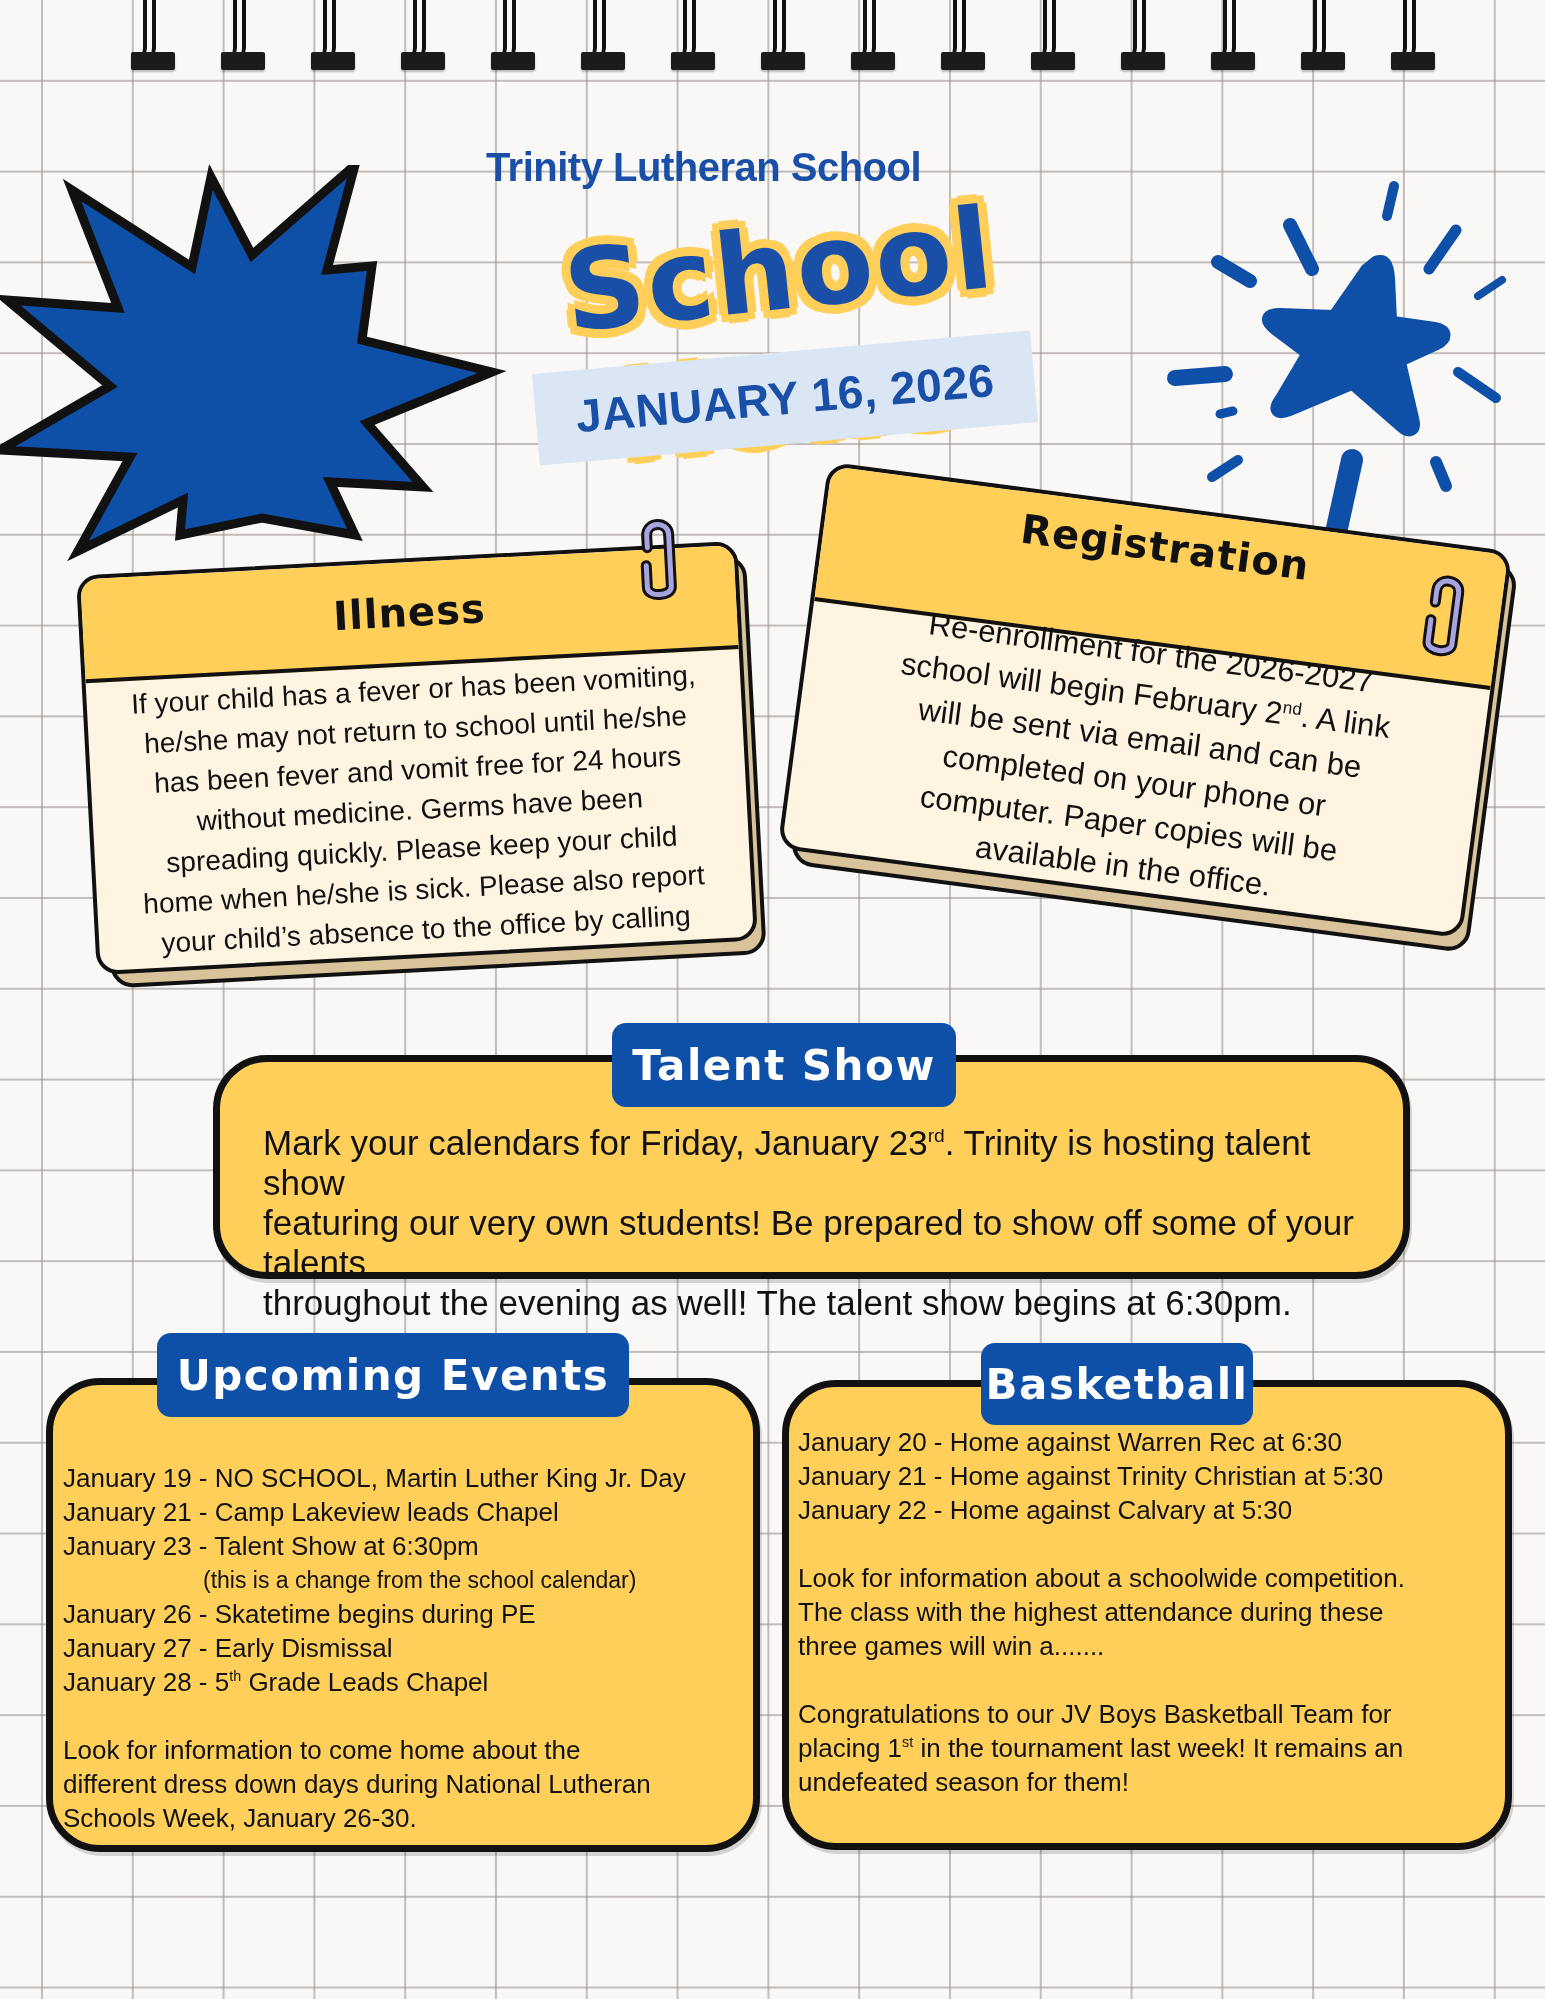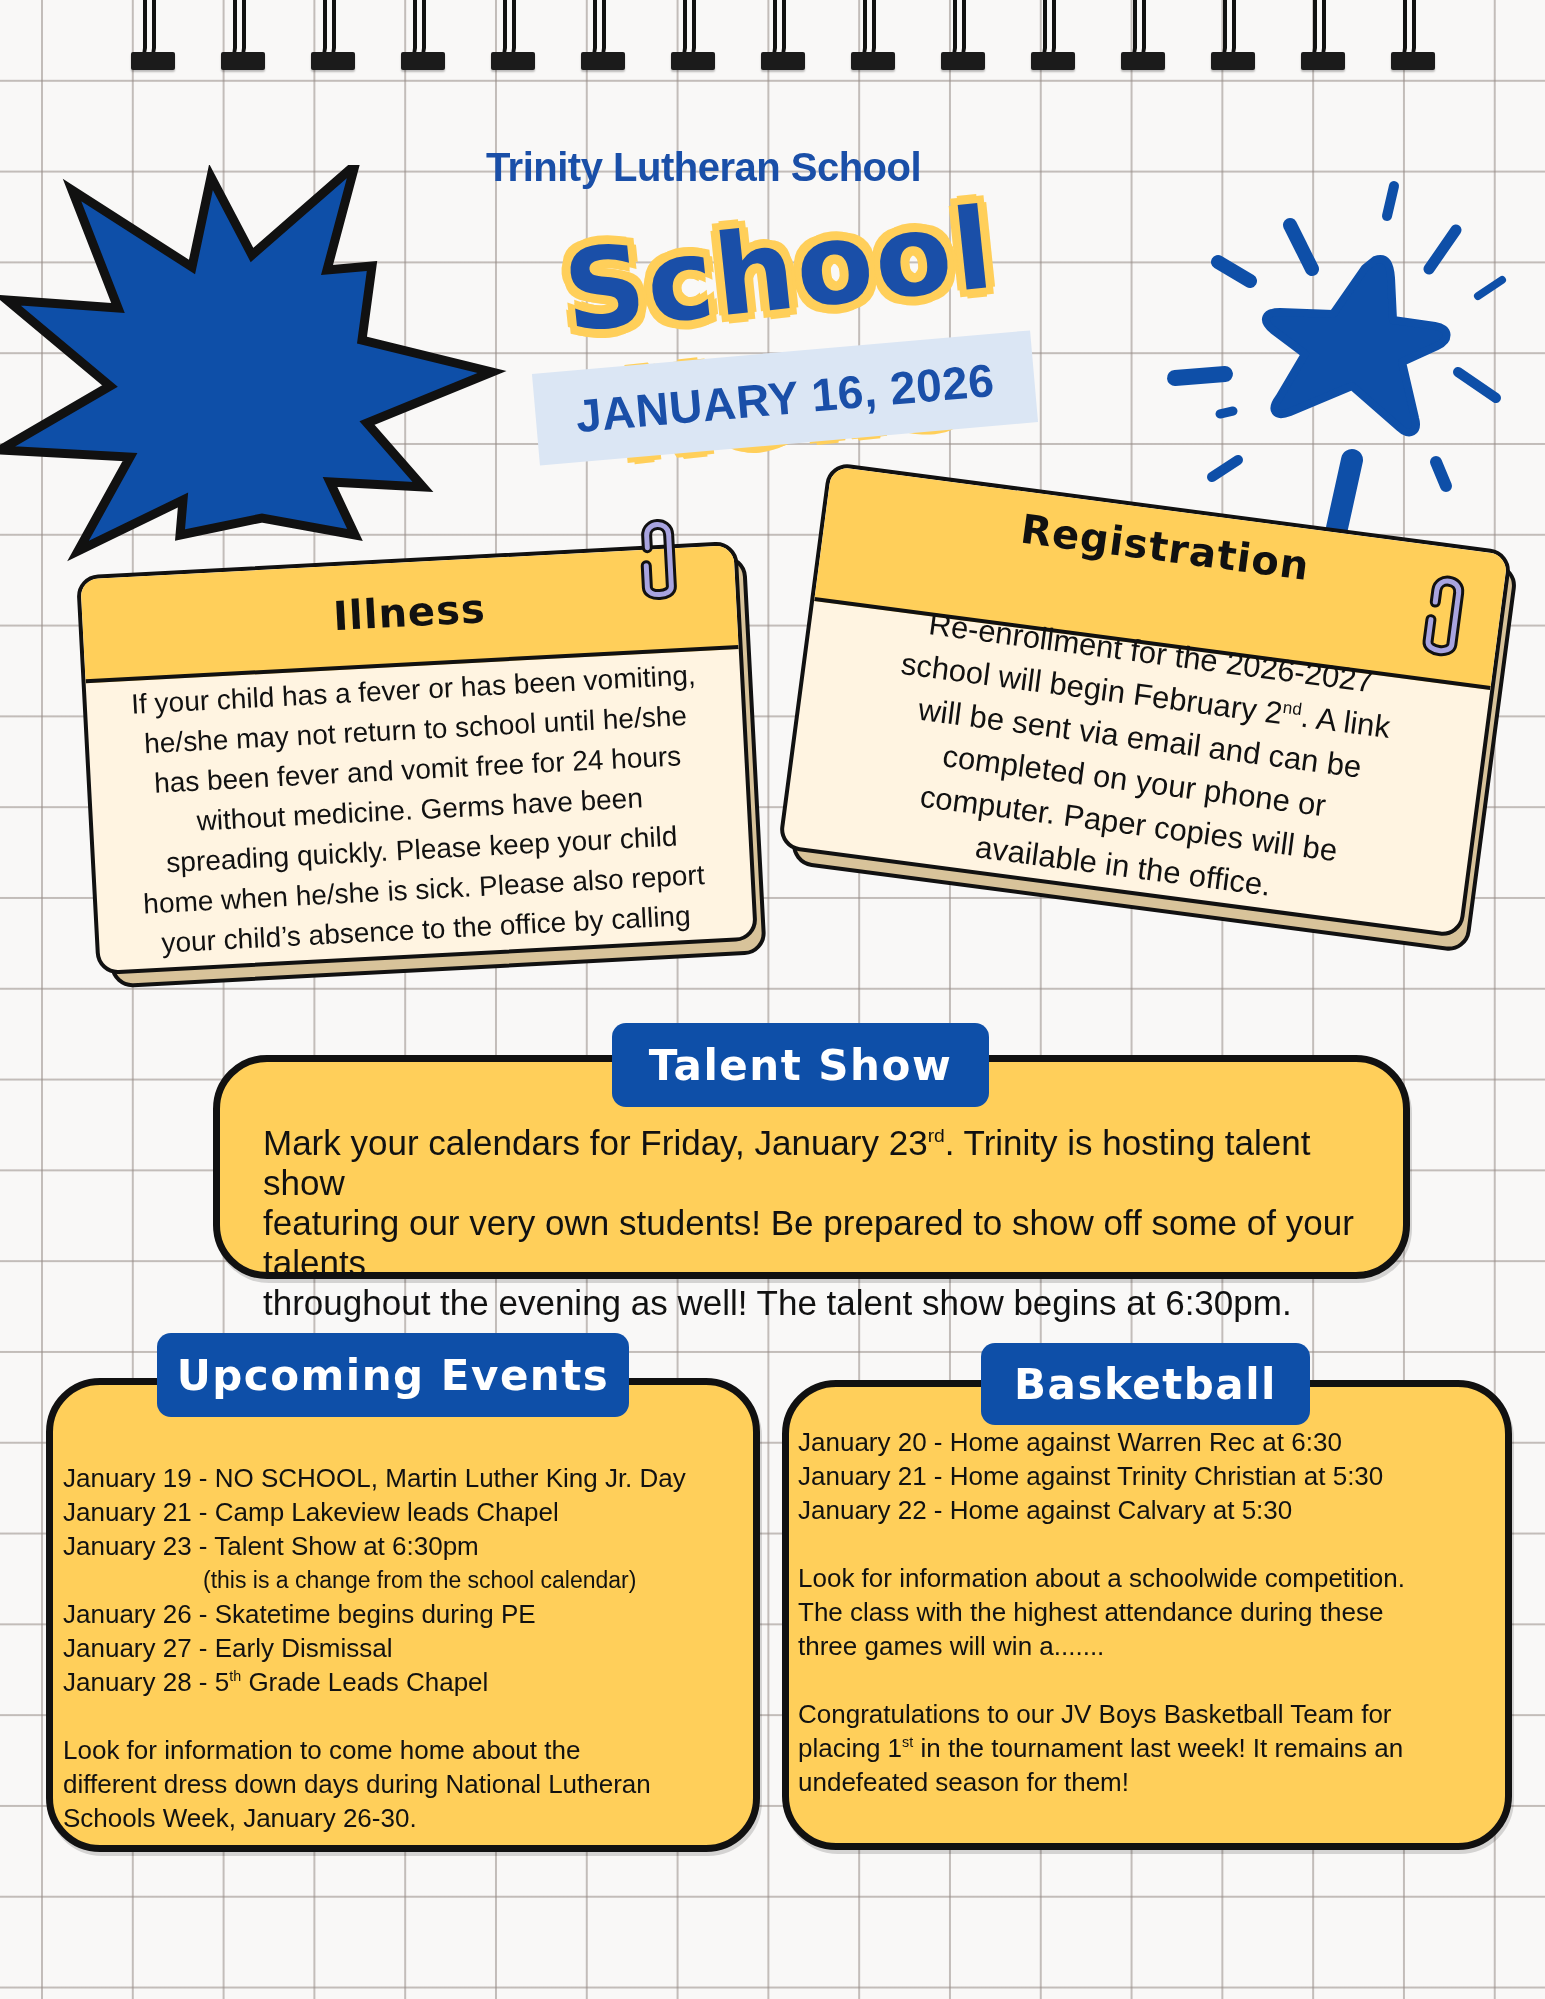--- a/index.html
+++ b/index.html
@@ -61,30 +61,30 @@
   .registration .body { top:122px; font-size:31px; line-height:43px; }
 
   
   .panel { position:absolute; background:#ffcf5a; border:7px solid #111; border-radius:54px; box-shadow:2px 4px 0 rgba(0,0,0,0.15); }
   .tab { position:absolute; background:#0e4fa8; border-radius:14px; display:flex; align-items:center; justify-content:center; }
   .tab span { font-family:"DejaVu Sans", sans-serif; font-weight:bold; color:#fff; font-size:42px; letter-spacing:1.5px; }
   .panel-text { position:absolute; font-size:26px; line-height:34px; color:#111; }
   sup { font-size:0.55em; line-height:0; vertical-align:super; }
 
   .talent { left:213px; top:1055px; width:1183px; height:210px; }
-  .talent-tab { left:612px; top:1023px; width:377px; height:84px; }
+  .talent-tab { left:612px; top:1023px; width:344px; height:84px; }
   .talent-text { left:263px; top:1123px; width:1110px; font-size:35px; line-height:40px; }
 
   .events { left:46px; top:1378px; width:700px; height:460px; }
   .events-tab { left:157px; top:1333px; width:472px; height:84px; }
   .events-text { left:63px; top:1442px; width:680px;margin-top:19px; }
   .events-text .note { padding-left:140px; font-size:23px; }
 
   .bball { left:782px; top:1380px; width:716px; height:456px; }
-  .bball-tab { left:981px; top:1343px; width:329px; height:82px; }
+  .bball-tab { left:981px; top:1343px; width:272px; height:82px; }
   .bball-text { left:798px; top:1425px; width:700px; }
   .gap { height:34px; }
 </style>
 </head>
 <body>
 
 <div class="abs binding">
   <div class="ring" style="left:131px">
       <div class="wire w1"></div>
       <div class="wire w2"></div>

